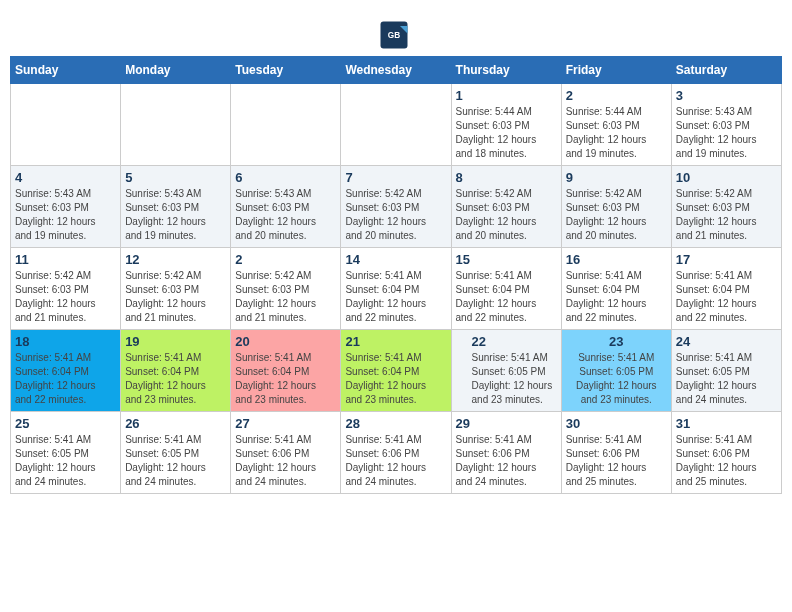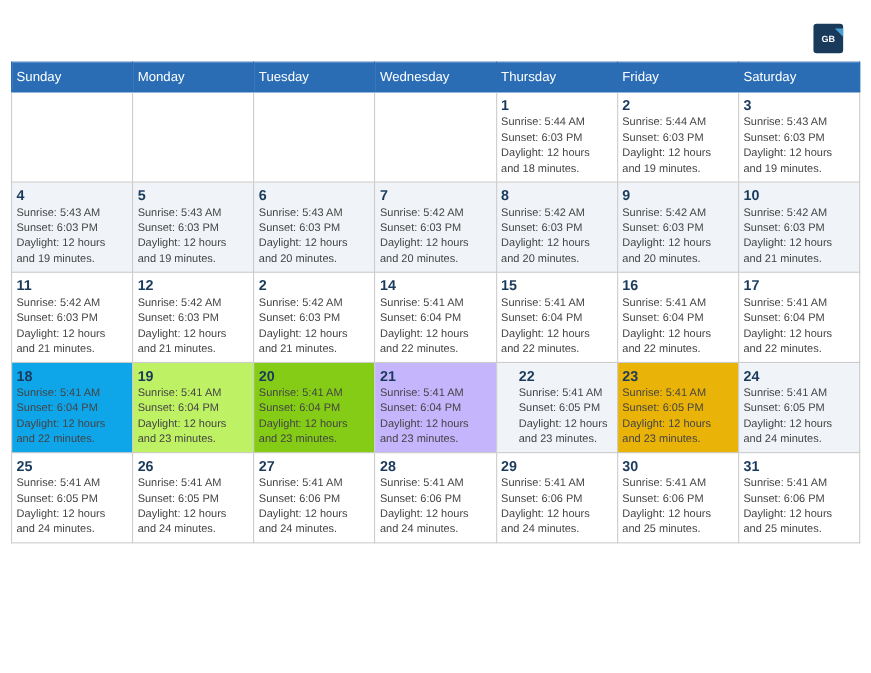--- a/index.html
+++ b/index.html
@@ -5,21 +5,21 @@
     * { margin: 0; padding: 0; box-sizing: border-box; }
     body {
       font-family: Arial, sans-serif;
       background: #fff;
       width: 792px;
       min-height: 612px;
       padding: 10px;
     }
     .header {
       display: flex;
-      justify-content: flex-end;
+      justify-content: center;
       align-items: flex-start;
       padding: 10px 10px 0 10px;
     }
     .logo {
       display: flex;
       align-items: center;
     }
     .logo-text {
       font-size: 18px;
       font-weight: bold;
@@ -49,21 +49,21 @@
     }
     table {
       width: 100%;
       border-collapse: collapse;
       table-layout: fixed;
     }
     th {
       background-color: #2a6db5;
       color: #fff;
       font-size: 12px;
-      font-weight: normal;
+      font-weight: bold;
       padding: 6px 4px;
       text-align: left;
       border: 1px solid #2a6db5;
     }
     td {
       border: 1px solid #ccc;
       vertical-align: top;
       padding: 4px 4px;
       font-size: 10.5px;
       color: #333;
@@ -259,42 +259,42 @@
 Daylight: 12 hours
 and 22 minutes.</div>
         </td>
         <td style="background: #bef264;">
           <span class="day-number">19</span>
           <div class="day-info" style="white-space: pre-line;">Sunrise: 5:41 AM
 Sunset: 6:04 PM
 Daylight: 12 hours
 and 23 minutes.</div>
         </td>
-        <td style="background: #84cc16;">
+        <td style="background: #fca5a5;">
           <span class="day-number">20</span>
           <div class="day-info" style="white-space: pre-line;">Sunrise: 5:41 AM
 Sunset: 6:04 PM
 Daylight: 12 hours
 and 23 minutes.</div>
         </td>
-        <td style="background: #c4b5fd;">
+        <td style="background: #bef264;">
           <span class="day-number">21</span>
           <div class="day-info" style="white-space: pre-line;">Sunrise: 5:41 AM
 Sunset: 6:04 PM
 Daylight: 12 hours
 and 23 minutes.</div>
         </td>
         <td style="background: rgb(240, 244, 248); padding-left: 20px;">
           <span class="day-number">22</span>
           <div class="day-info" style="white-space: pre-line;">Sunrise: 5:41 AM
 Sunset: 6:05 PM
 Daylight: 12 hours
 and 23 minutes.</div>
         </td>
-        <td style="background: #eab308;">
+        <td style="background: #7dd3fc; text-align: center;">
           <span class="day-number">23</span>
           <div class="day-info" style="white-space: pre-line;">Sunrise: 5:41 AM
 Sunset: 6:05 PM
 Daylight: 12 hours
 and 23 minutes.</div>
         </td>
         <td style="background: rgb(240, 244, 248);">
           <span class="day-number">24</span>
           <div class="day-info" style="white-space: pre-line;">Sunrise: 5:41 AM
 Sunset: 6:05 PM

